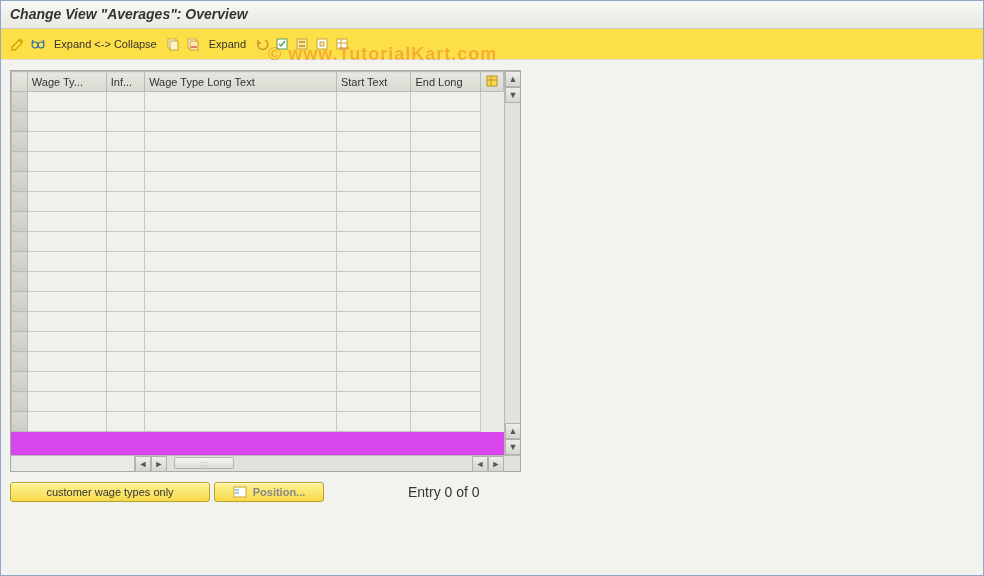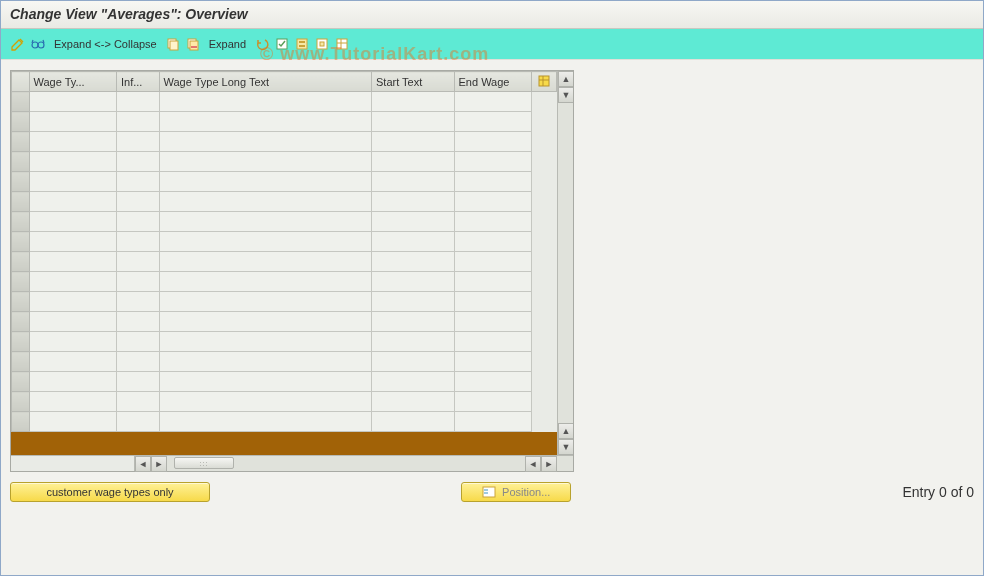--- a/index.html
+++ b/index.html
@@ -17,21 +17,21 @@
   .title-bar {
     background: linear-gradient(to bottom, #f8f8f4 0%, #eaeae4 100%);
     border-bottom: 1px solid #c8c8c0;
     padding: 6px 10px;
     font-weight: bold;
     font-style: italic;
     font-size: 14px;
     color: #333;
   }
   .toolbar {
-    background: #5eead4;
+    background: #fde047;
     padding: 5px 8px;
     display: flex;
     align-items: center;
     border-bottom: 1px solid #e0e0d8;
   }
   .toolbar .icon-btn {
     width: 20px;
     height: 20px;
     display: flex;
     align-items: center;
@@ -41,24 +41,24 @@
   }
   .toolbar .txt-btn {
     padding: 2px 6px;
     font-size: 11px;
     color: #333;
     cursor: pointer;
     white-space: nowrap;
   }
   .table-container {
     margin: 10px;
-    width: 564px;
+    width: 511px;
     height: 402px;
     border: 1px solid #a8aaa4;
-    background: #a16207;
+    background: #d946ef;
     position: relative;
     display: flex;
     flex-direction: column;
   }
   .table-scroll-area {
     display: flex;
     flex: 1;
     overflow: hidden;
   }
   .table-grid {
@@ -145,54 +145,54 @@
     background: linear-gradient(to bottom,#f6f6f3,#dadcd5);
     border: 1px solid #b0b2ac;
     border-radius: 2px;
     display:flex;align-items:center;justify-content:center;
     color:#9a9c96;font-size:8px;letter-spacing:1px;
   }
   .hscroll .right-group{display:flex;}
   .bottom-row {
     display: flex;
     align-items: center;
-    gap: 16px;
+    gap: 4px;
     margin: 8px 10px;
-    justify-content: space-between;
   }
   .gold-btn {
     background: linear-gradient(to bottom, #fff197, #f7da4a);
     border: 1px solid #b8a22d;
     border-radius: 3px;
     padding: 3px 10px;
     font-size: 11px;
     color: #333;
     min-width: 200px;
     text-align: center;
     cursor: pointer;
     box-shadow: inset 0 1px 0 rgba(255,255,255,.6);
   }
   .gold-btn.pos {
     min-width: 110px;
     color: #888;
     display: flex;
     align-items: center;
     gap: 6px;
     justify-content: center;
+    font-weight: bold;
   }
   .gold-btn.pos .mini-icon{width:14px;height:12px;display:inline-flex;}
   .entry-label {
     margin-left: 80px;
     font-size: 14px;
     color: #333;
   }
   .watermark {
     position: absolute;
     top: 44px;
-    left: 260px;
+    left: 268px;
     font-size: 18px;
     font-weight: bold;
     color: rgba(232,112,32,0.45);
     letter-spacing: 1px;
     pointer-events: none;
     font-family: Arial, sans-serif;
   }
   .outer-border {
     position: absolute;
     inset: 0;
@@ -278,21 +278,21 @@
   <div class="table-scroll-area">
     <div class="table-grid">
       <table>
         <thead>
           <tr>
             <th class="rowsel-h"></th>
             <th style="width:70px">Wage Ty...</th>
             <th style="width:34px">Inf...</th>
             <th style="width:170px">Wage Type Long Text</th>
             <th style="width:66px">Start Text</th>
-            <th style="width:62px">End Wage</th>
+            <th style="width:62px">End Long</th>
             <th class="conf">
               <svg width="14" height="14" viewBox="0 0 14 14">
                   <rect x="2" y="2" width="10" height="10" fill="#f7da4a" stroke="#b8932d"></rect>
                   <line x1="2" y1="6" x2="12" y2="6" stroke="#b8932d"></line>
                   <line x1="6" y1="2" x2="6" y2="12" stroke="#b8932d"></line>
                 </svg>
             </th>
           </tr>
         </thead>
         <tbody id="table-body">

